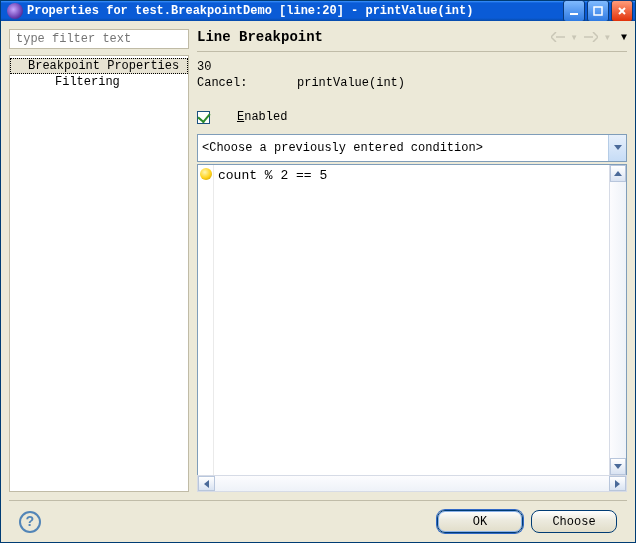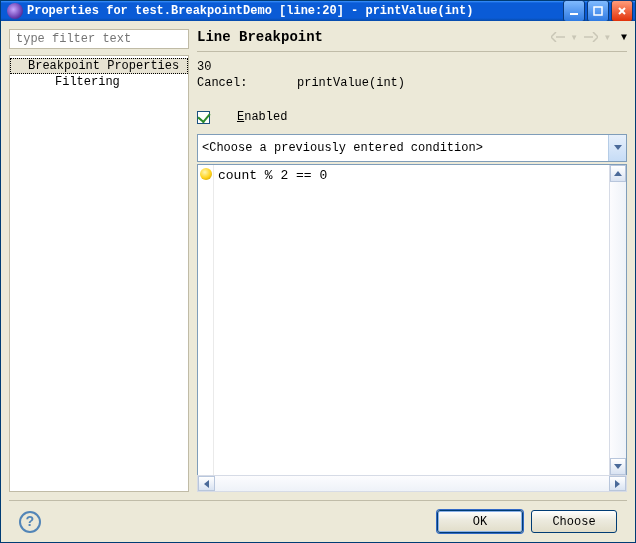--- a/index.html
+++ b/index.html
@@ -48,21 +48,21 @@
   .editor-scroll { width:17px; background:linear-gradient(to right,#fcfcfe,#eef2f8); border-left:1px solid #d6dbe6; position:relative; }
   .editor-scroll .arrow { position:absolute; left:0; width:100%; height:17px; background:linear-gradient(to bottom,#fff,#d9e3f2); border:1px solid #b8c6dc; display:flex; align-items:center; justify-content:center; }
   .editor-scroll .arrow.top { top:0; }
   .editor-scroll .arrow.bot { bottom:0; }
   .hscroll { height:17px; background:linear-gradient(to bottom,#fcfcfe,#eef2f8); border:1px solid #d6dbe6; border-top:1px solid #d6dbe6; margin-top:-1px; display:flex; align-items:center; }
   .hscroll .arrow { width:17px; height:100%; background:linear-gradient(to bottom,#fff,#d9e3f2); border:1px solid #b8c6dc; display:flex; align-items:center; justify-content:center; }
   .hscroll .spacer { flex:1; }
   .footer { height:42px; border-top:1px solid #c0bca8; display:flex; align-items:center; padding:0 10px; margin:0 8px; }
   .help { width:22px; height:22px; border:2px solid #5285b7; border-radius:50%; color:#5285b7; font-weight:bold; font-size:14px; display:flex; align-items:center; justify-content:center; cursor:pointer; }
   .footer .spacer { flex:1; }
-  .btn { width:86px; height:23px; margin-left:8px; border:1px solid #003c74; background:linear-gradient(to bottom,#fff,#eceade 45%,#e1ddc9); font-family:inherit; font-size:12px; cursor:pointer; border-radius:3px; }
+  .btn { width:86px; height:23px; margin-left:8px; border:1px solid #003c74; background:linear-gradient(to bottom,#fff,#eceade 45%,#e1ddc9); font-family:inherit; font-size:12px; cursor:pointer; border-radius:8px; }
   .btn.default { box-shadow:0 0 0 1px #3169c6, inset 0 0 0 1px #8ab1e8; }
 </style>
 </head>
 <body>
 
 <div class="window">
   <div class="titlebar">
     <div class="appicon"></div>
     <div class="title">Properties for test.BreakpointDemo [line:20] - printValue(int)</div>
     <div class="winbtns">
@@ -135,21 +135,21 @@
               <svg width="8" height="6">
                 <path d="M0 0 L8 0 L4 5 Z" fill="#4a6a99"></path>
               </svg>
             </div>
         </div>
 
         <div class="editor-wrap">
           <div class="gutter">
             <div class="bulb"></div>
           </div>
-          <div class="editor">count % 2 == 0</div>
+          <div class="editor">count % 2 == 5</div>
           <div class="editor-scroll">
             <div class="arrow top">
                 <svg width="8" height="6">
                   <path d="M0 5 L8 5 L4 0 Z" fill="#4a6a99"></path>
                 </svg>
               </div>
             <div class="arrow bot">
                 <svg width="8" height="6">
                   <path d="M0 0 L8 0 L4 5 Z" fill="#4a6a99"></path>
                 </svg>

